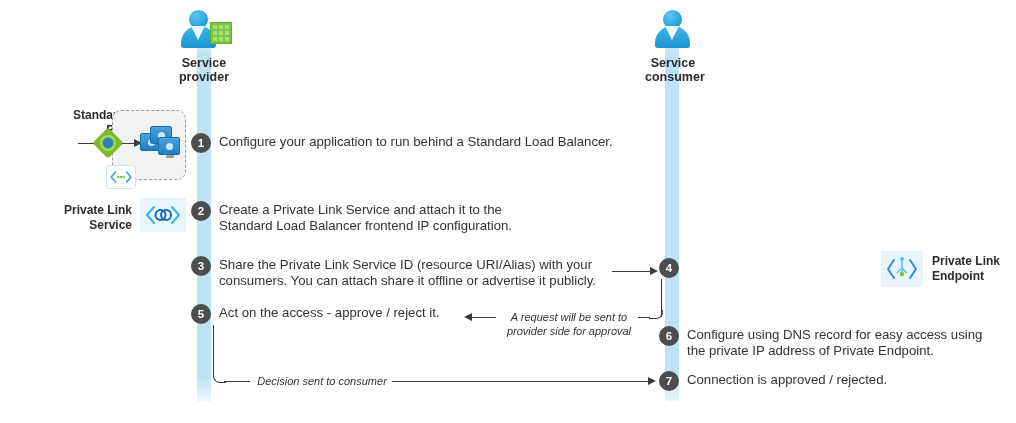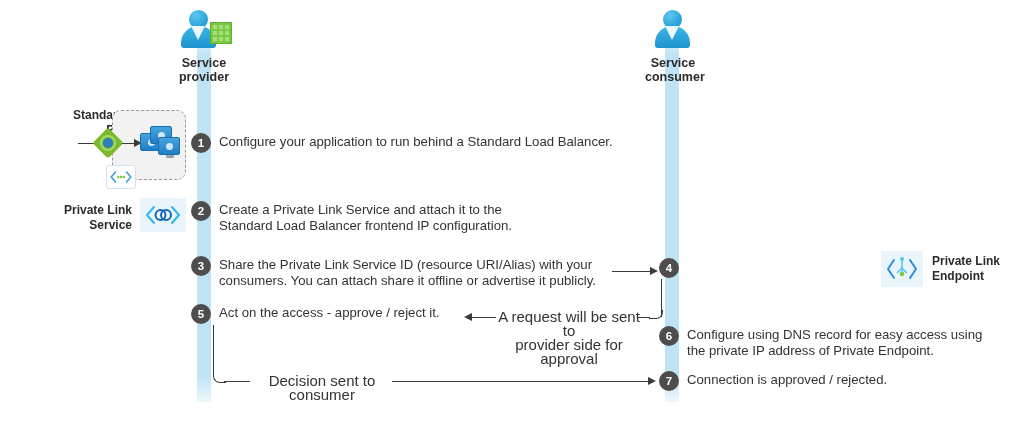--- a/index.html
+++ b/index.html
@@ -231,25 +231,26 @@
   }
   .arrow-left {
     position: absolute;
     width: 0; height: 0;
     border-top: 4.5px solid transparent;
     border-bottom: 4.5px solid transparent;
     border-right: 8px solid #3a3a3a;
   }
   .conn-label {
     position: absolute;
-    font-size: 15px;
+    font-size: 11px;
     line-height: 14px;
     color: #333333;
     text-align: center;
     white-space: pre-line;
+    font-style: italic;
   }
   .elbow {
     position: absolute;
     border: 1.3px solid #3a3a3a;
     background: transparent;
   }
 </style>
 </head>
 <body>
 

